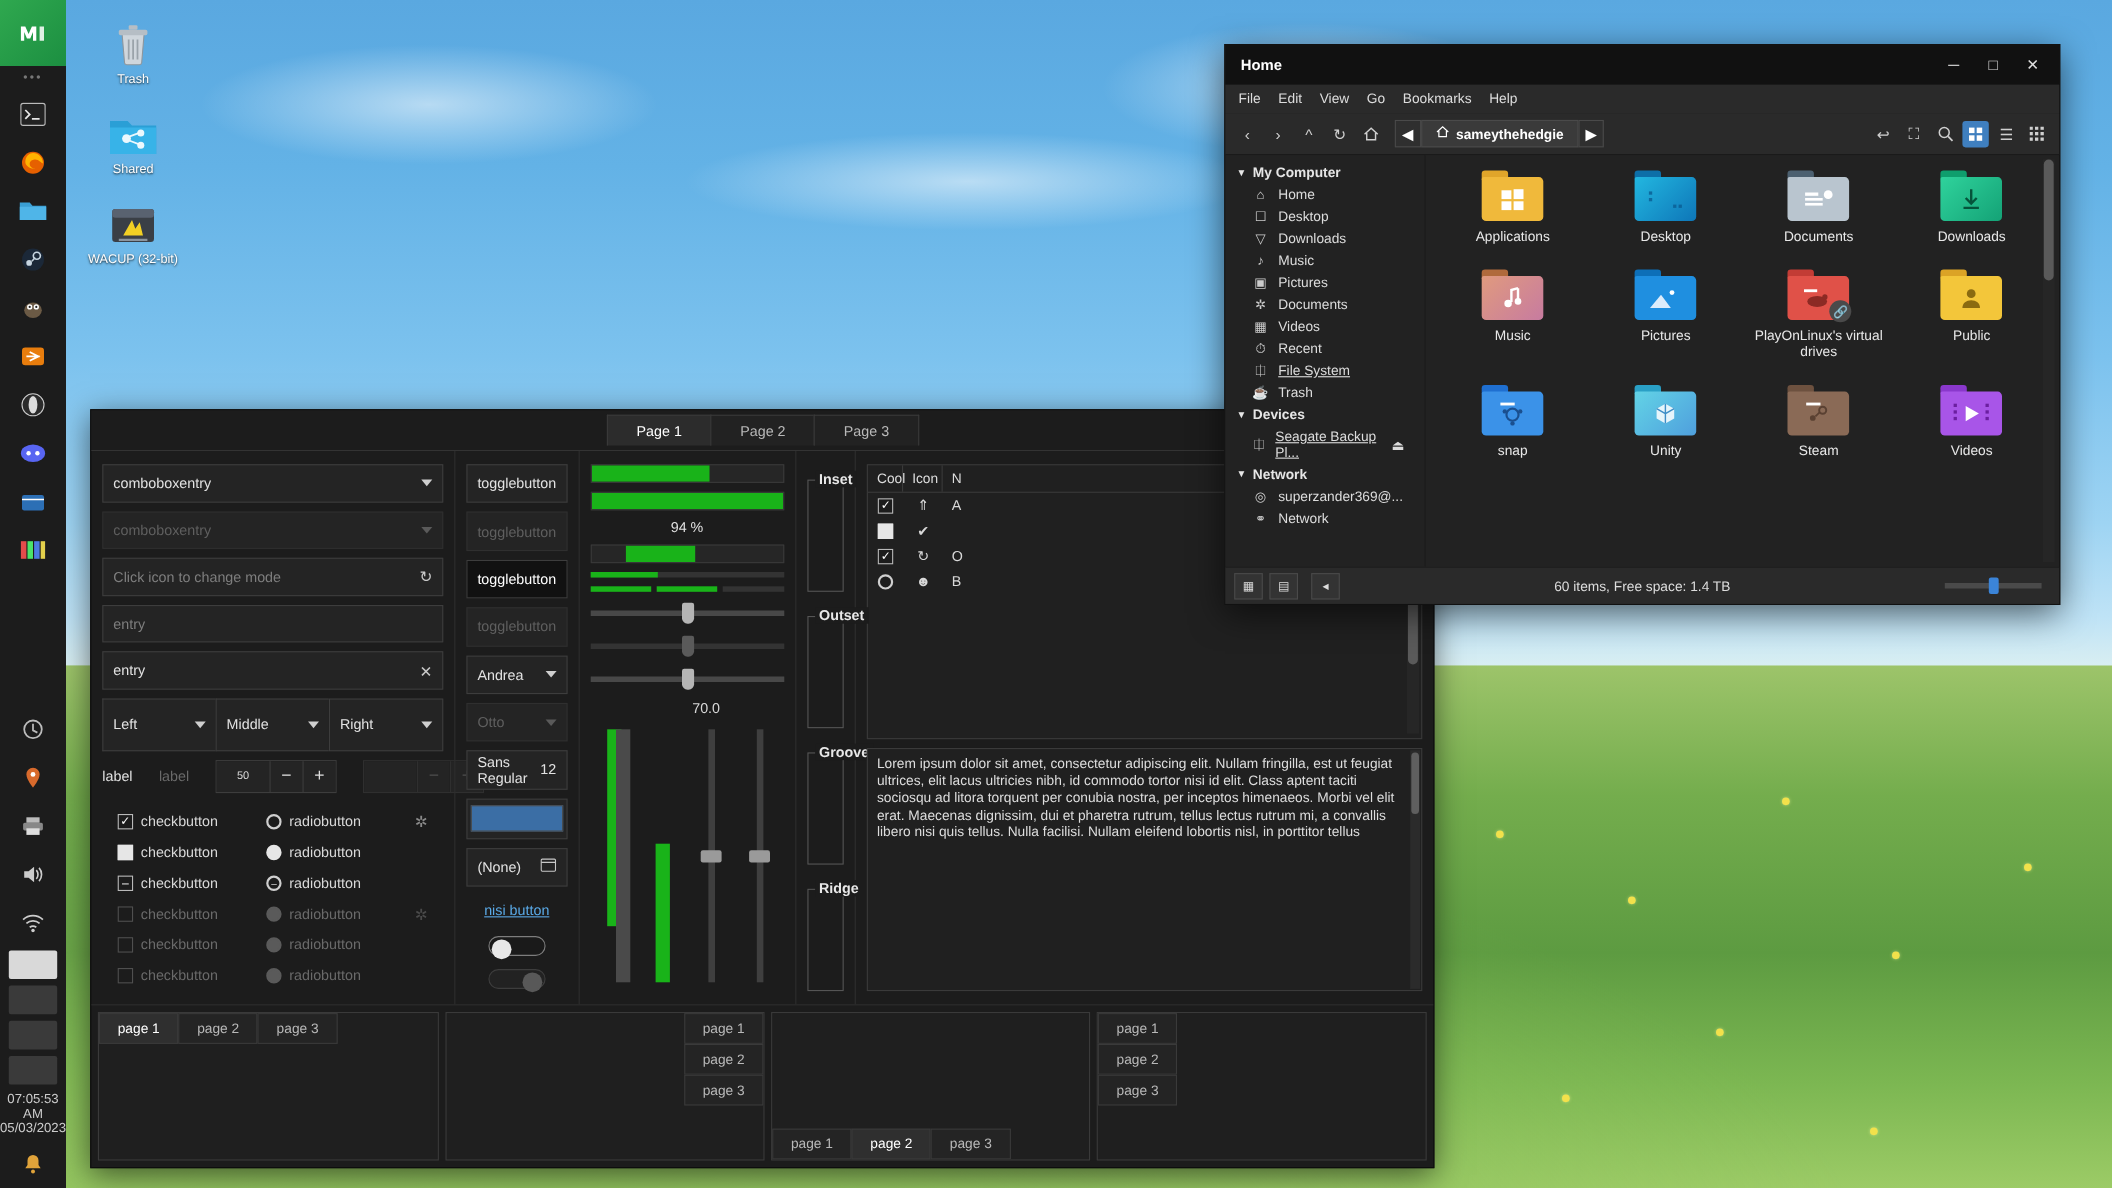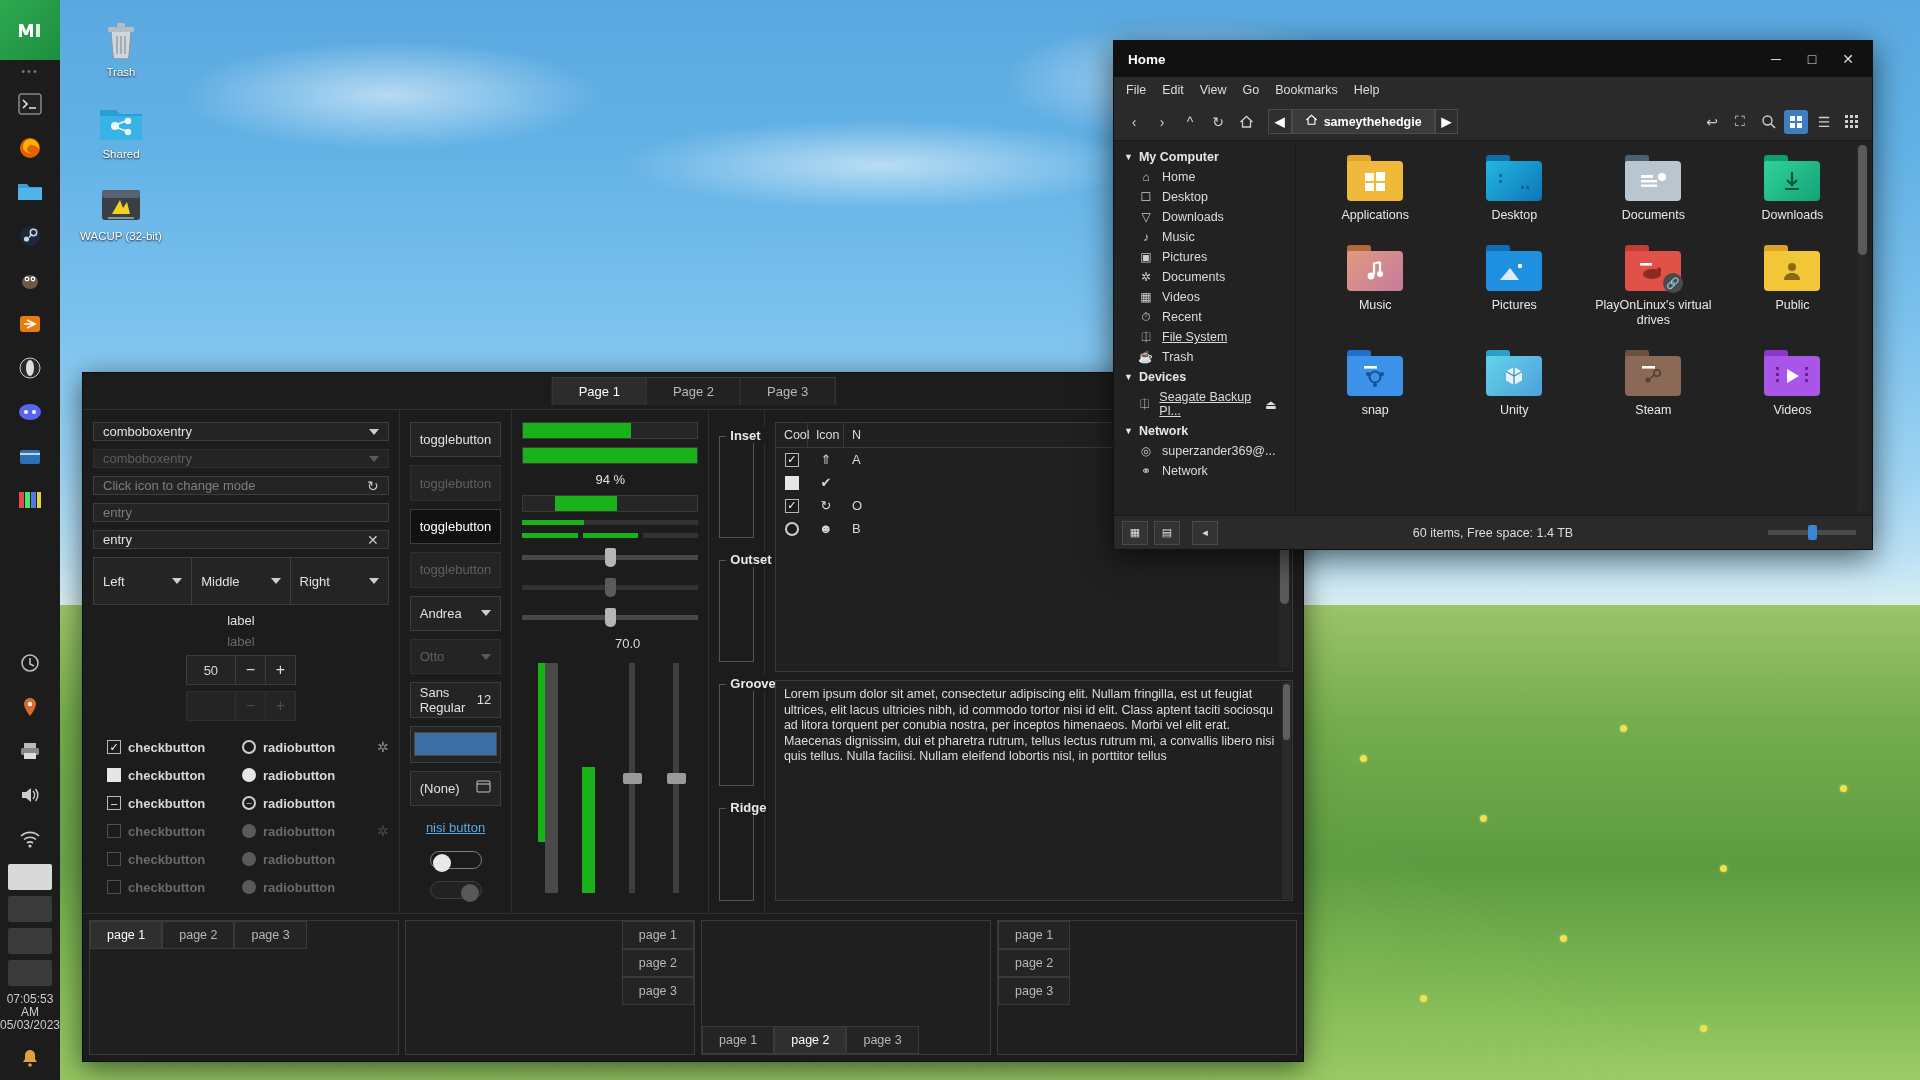--- a/index.html
+++ b/index.html
@@ -97,42 +97,42 @@
   .gentry.dim, .gcombo.dim, .gtoggle.dim { color:#5f5f5f; border-color:#2f2f2f; }
   .gentry .ph { color:#7e7e7e; }
   .gcombo { justify-content:space-between; }
   .arrow-d { width:0;height:0;border-left:5px solid transparent;border-right:5px solid transparent;border-top:6px solid #cfcfcf; }
   .arrow-d.dim { border-top-color:#5a5a5a; }
   .gentry .trail { margin-left:auto; color:#c9c9c9; font-size:14px; }
   .row3 { display:flex; gap:0; }
   .row3 .gcombo { flex:1; border-right:none; }
   .row3 .gcombo:last-child { border-right:1px solid #3d3d3d; }
 
-  .spinrow { display:flex; align-items:center; gap:6px;flex-direction:column; }
+  .spinrow { display:flex; align-items:center; gap:24px; }
   .lab { font-size:13px; color:#e0e0e0; }
   .lab.dim { color:#6a6a6a; }
   .spin { display:flex; border:1px solid #3d3d3d; height:30px; }
-  .spin .val { width:48px; display:flex; align-items:center; justify-content:center; background:#242424; font-size:13px; }
+  .spin .val { width:48px; display:flex; align-items:center; justify-content:center; background:#242424; font-size:10px; }
   .spin .b { width:30px; display:flex; align-items:center; justify-content:center; background:#242424; border-left:1px solid #3d3d3d; font-size:16px; color:#ddd; }
   .spin.dim .val, .spin.dim .b { color:#4e4e4e; }
   .spin.dim { border-color:#2f2f2f; }
   .spin.dim .b { border-left-color:#2f2f2f; }
 
   .cbrow { display:flex; align-items:center; gap:10px; height:28px; padding-left:14px; }
   .cbrow .grp { display:flex; align-items:center; gap:7px; width:125px; }
   .chk { width:14px; height:14px; border:1px solid #b9b9b9; background:#1c1c1c; display:flex; align-items:center; justify-content:center; font-size:11px; color:#fff; }
   .chk.on { background:#1c1c1c; }
   .chk.solid { background:#e6e6e6; border-color:#e6e6e6; }
   .chk.dash { background:#1c1c1c; }
   .chk.dim { border-color:#4f4f4f; }
   .rad { width:14px; height:14px; border-radius:50%; border:2px solid #cfcfcf; background:#1c1c1c; }
   .rad.filled { background:#e6e6e6; border-color:#e6e6e6; }
   .rad.dash { background:#1c1c1c; }
   .rad.dim { border-color:#4f4f4f; }
-  .cbrow .txt { font-size:13px;font-weight:bold; }
+  .cbrow .txt { font-size:13px; }
   .cbrow .txt.dim { color:#6a6a6a; }
   .spinner { color:#8a8a8a; font-size:14px; }
   .spinner.dim { color:#4a4a4a; }
 
   
   .gtoggle { justify-content:center; }
   .gtoggle.active { background:#111; color:#fff; border-color:#3d3d3d; }
   .fontbtn { display:flex; justify-content:space-between; }
   .colorbtn { height:24px; background:#3b6ea5; border:1px solid #4a4a4a; }
   .filebtn { display:flex; align-items:center; justify-content:space-between; }

